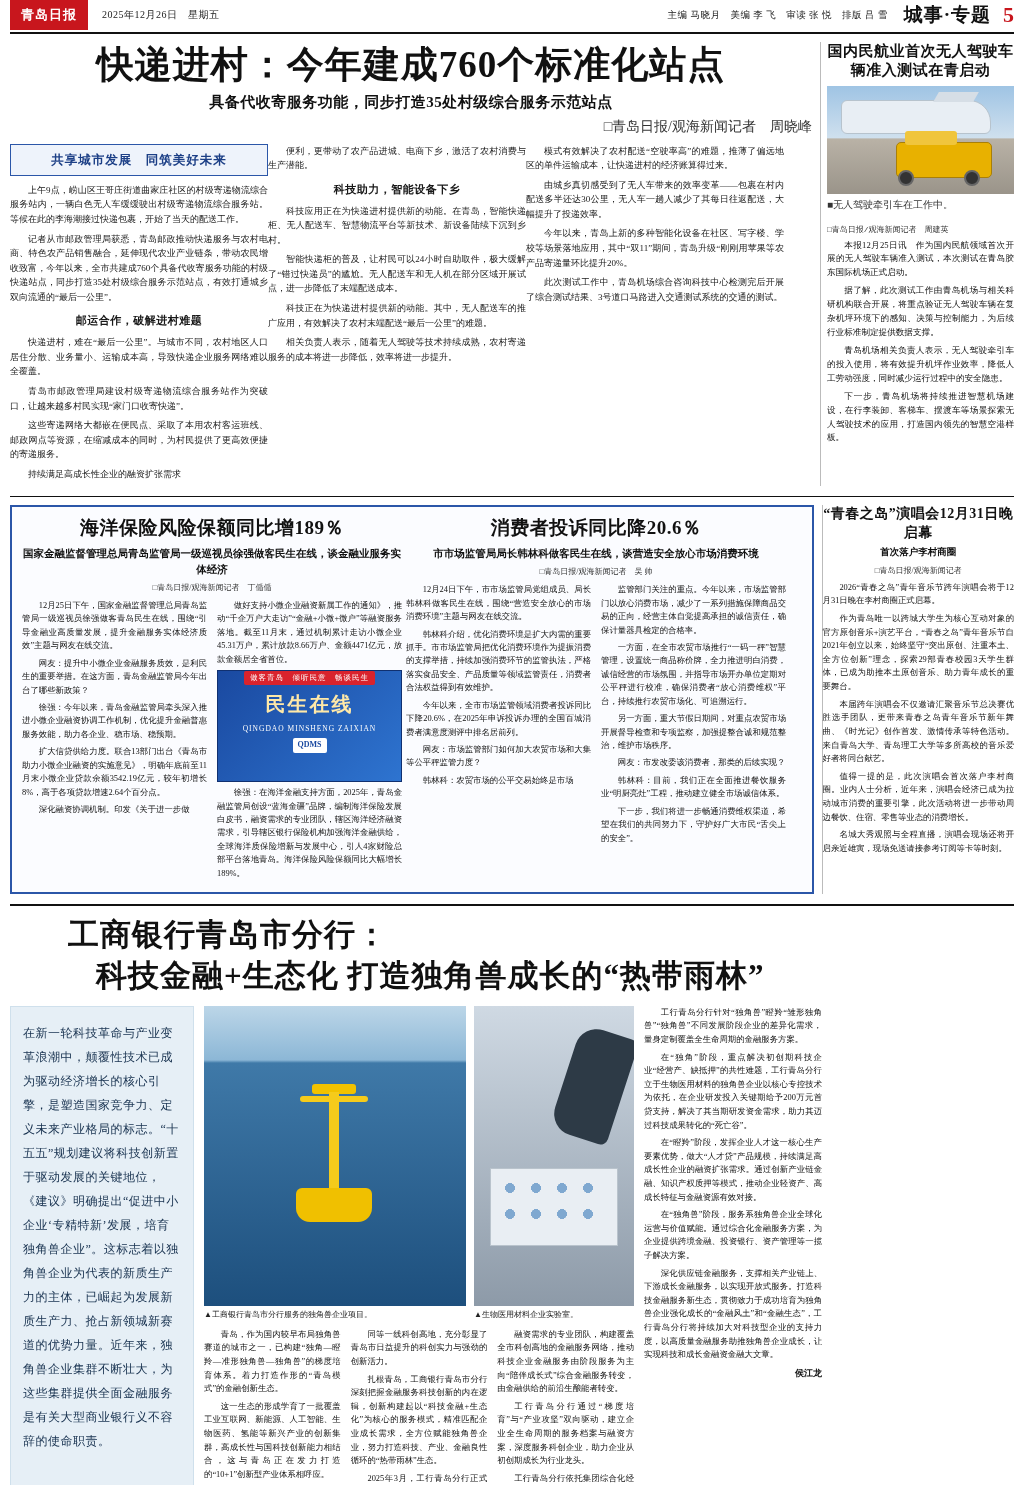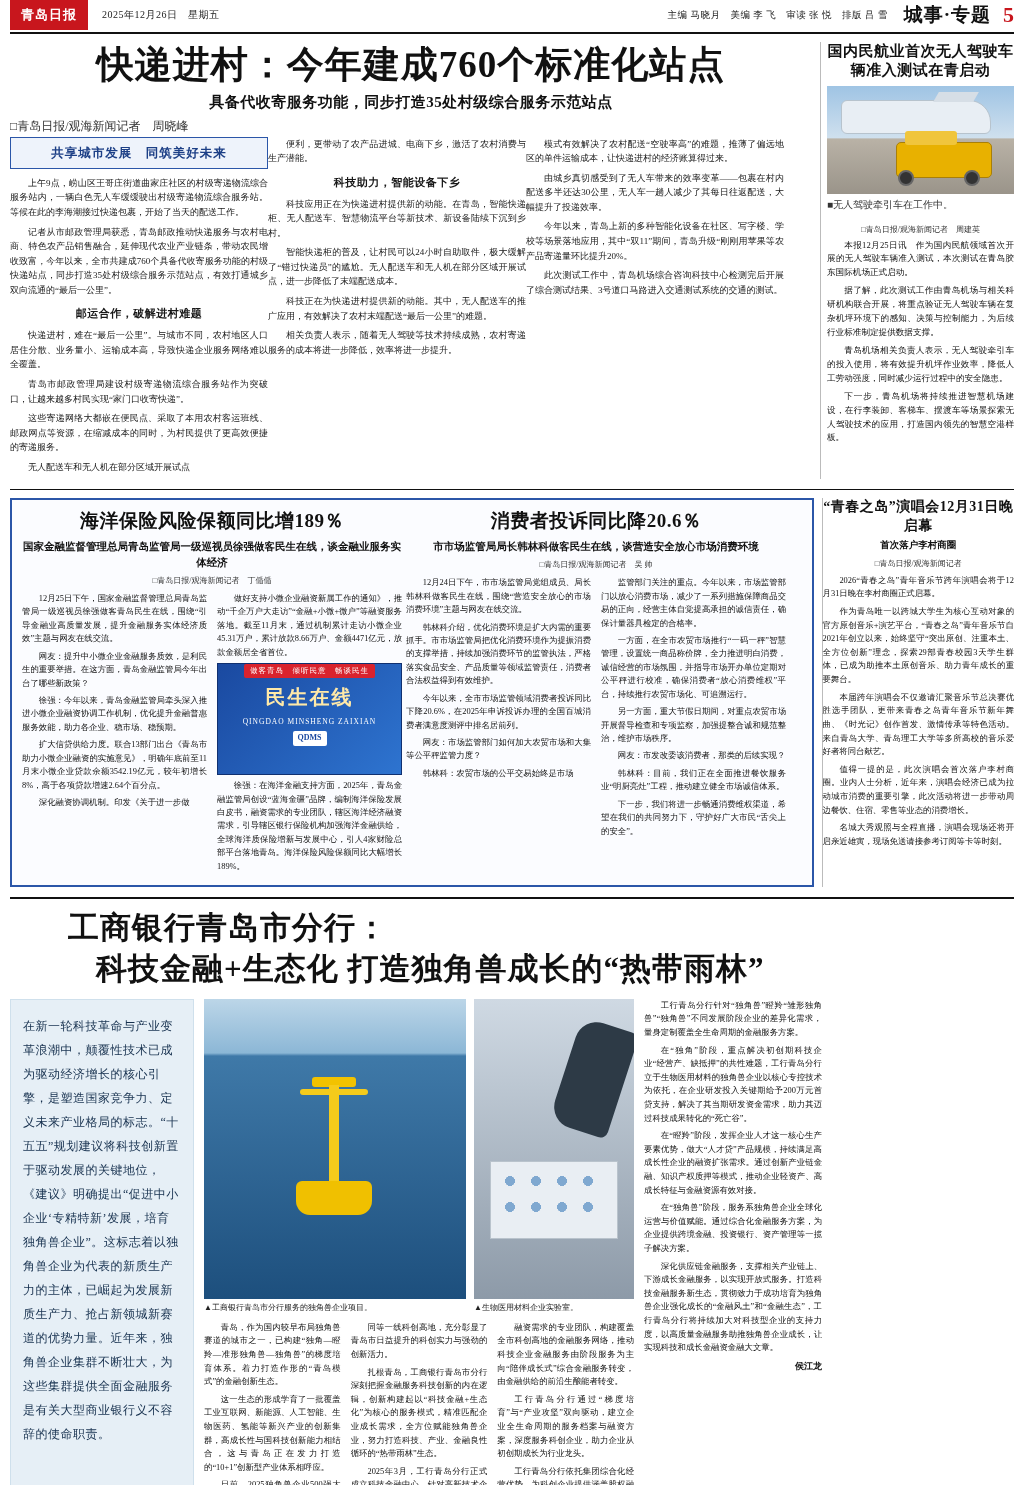--- a/index.html
+++ b/index.html
@@ -39,21 +39,21 @@
 
   .headline {
     font-family: "Liberation Serif", serif;
     font-weight: bold; font-size: 37px; text-align: center;
     letter-spacing: 1px; line-height: 1.15; margin: 2px 0 6px;
   }
   .subhead {
     font-size: 15px; text-align: center; font-weight: bold;
     letter-spacing: .5px; margin-bottom: 6px;
   }
-  .byline { font-size: 12px; text-align: left; color: #333; margin-bottom: 2px; }
+  .byline { font-size: 14px; text-align: right; color: #333; margin-bottom: 8px; }
 
   .cols-3 { display: flex; }
   .col { font-size: 9px; line-height: 1.62; text-align: justify; color: #181818; }
   .col p { margin: 0 0 5px; text-indent: 2em; }
   .c1 { width: 258px; } .c2 { width: 258px; } .c3 { width: 258px; }
 
   .tag-box {
     border: 1px solid #2b56a8; color: #1c3f86; font-weight: bold;
     font-size: 12.5px; text-align: center; padding: 5px 0; margin-bottom: 7px;
     letter-spacing: 1px; background: #eef3fb;
@@ -84,21 +84,21 @@
   .photo .veh:before{
     content:""; position:absolute; left:8px; top:-12px; width:52px; height:14px;
     background:#f0c53c; border-radius:3px;
   }
   .photo .wheel{
     position:absolute; bottom:8px; width:16px;height:16px;border-radius:50%;
     background:#333; border:2px solid #666;
   }
   .photo .w1{ right:100px;} .photo .w2{ right:34px;}
   .cap { font-size: 10px; color: #333; line-height: 1.5; margin-bottom: 12px; }
-  .rr-byline{font-size:8px;color:#333;text-align:center;margin:4px 0;}
+  .rr-byline{font-size:8px;color:#333;text-align:left;margin:4px 0;font-family:Liberation Mono, monospace;}
   .rr-body { font-size: 8.6px; line-height: 1.62; text-align: justify; }
   .rr-body p { margin: 0 0 4px; text-indent: 2em; }
 
   
   .mid-wrap { display: flex; margin-top: 10px; border-top: 1px solid #111; padding-top: 8px; }
   .mid-main {
     width: 810px; border: 2px solid #2b56a8; padding: 8px 10px; margin-right: 8px;
     display: flex; gap: 4px; background: #fbfcff;
   }
   .mid-col { width: 380px; }
@@ -196,21 +196,21 @@
 
       <div class="cols-3">
         <div class="col c1">
           <div class="tag-box">共享城市发展　同筑美好未来</div>
           <p>上午9点，崂山区王哥庄街道曲家庄社区的村级寄递物流综合服务站内，一辆白色无人车缓缓驶出村级寄递物流综合服务站。等候在此的李海潮接过快递包裹，开始了当天的配送工作。</p>
           <p>记者从市邮政管理局获悉，青岛邮政推动快递服务与农村电商、特色农产品销售融合，延伸现代农业产业链条，带动农民增收致富，今年以来，全市共建成760个具备代收寄服务功能的村级快递站点，同步打造35处村级综合服务示范站点，有效打通城乡双向流通的“最后一公里”。</p>
           <div class="sub-t">邮运合作，破解进村难题</div>
           <p>快递进村，难在“最后一公里”。与城市不同，农村地区人口居住分散、业务量小、运输成本高，导致快递企业服务网络难以全覆盖。</p>
           <p>青岛市邮政管理局建设村级寄递物流综合服务站作为突破口，让越来越多村民实现“家门口收寄快递”。</p>
           <p>这些寄递网络大都嵌在便民点、采取了本用农村客运班线、邮政网点等资源，在缩减成本的同时，为村民提供了更高效便捷的寄递服务。</p>
-          <p>无人配送车和无人机在部分区域开展试点</p>
+          <p>持续满足高成长性企业的融资扩张需求</p>
         </div>
         <div class="col c2">
           <p>便利，更带动了农产品进城、电商下乡，激活了农村消费与生产潜能。</p>
           <div class="sub-t">科技助力，智能设备下乡</div>
           <p>科技应用正在为快递进村提供新的动能。在青岛，智能快递柜、无人配送车、智慧物流平台等新技术、新设备陆续下沉到乡村。</p>
           <p>智能快递柜的普及，让村民可以24小时自助取件，极大缓解了“错过快递员”的尴尬。无人配送车和无人机在部分区域开展试点，进一步降低了末端配送成本。</p>
           <p>科技正在为快递进村提供新的动能。其中，无人配送车的推广应用，有效解决了农村末端配送“最后一公里”的难题。</p>
           <p>相关负责人表示，随着无人驾驶等技术持续成熟，农村寄递服务的成本将进一步降低，效率将进一步提升。</p>
         </div>
         <div class="col c3">

